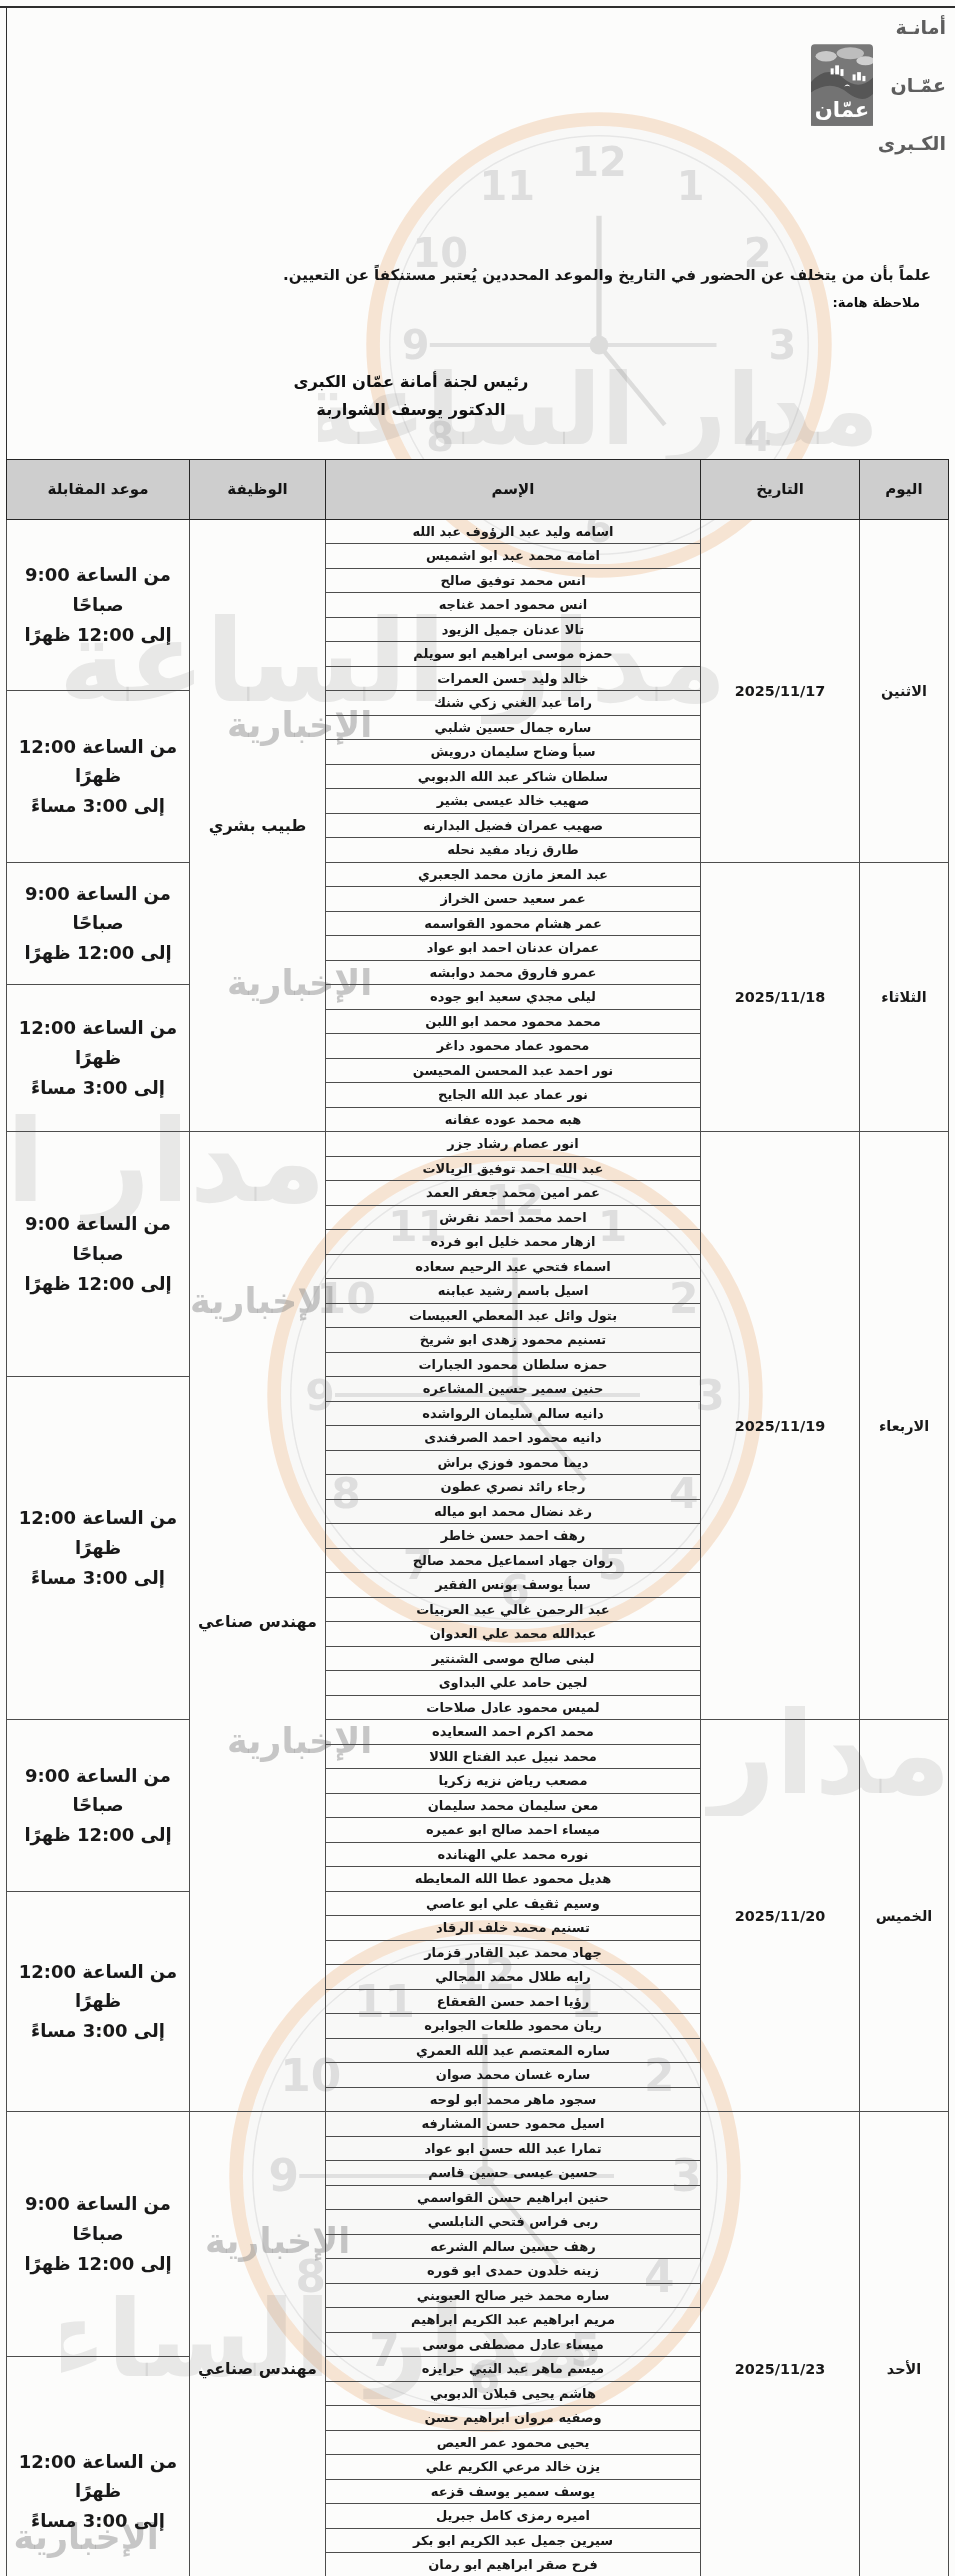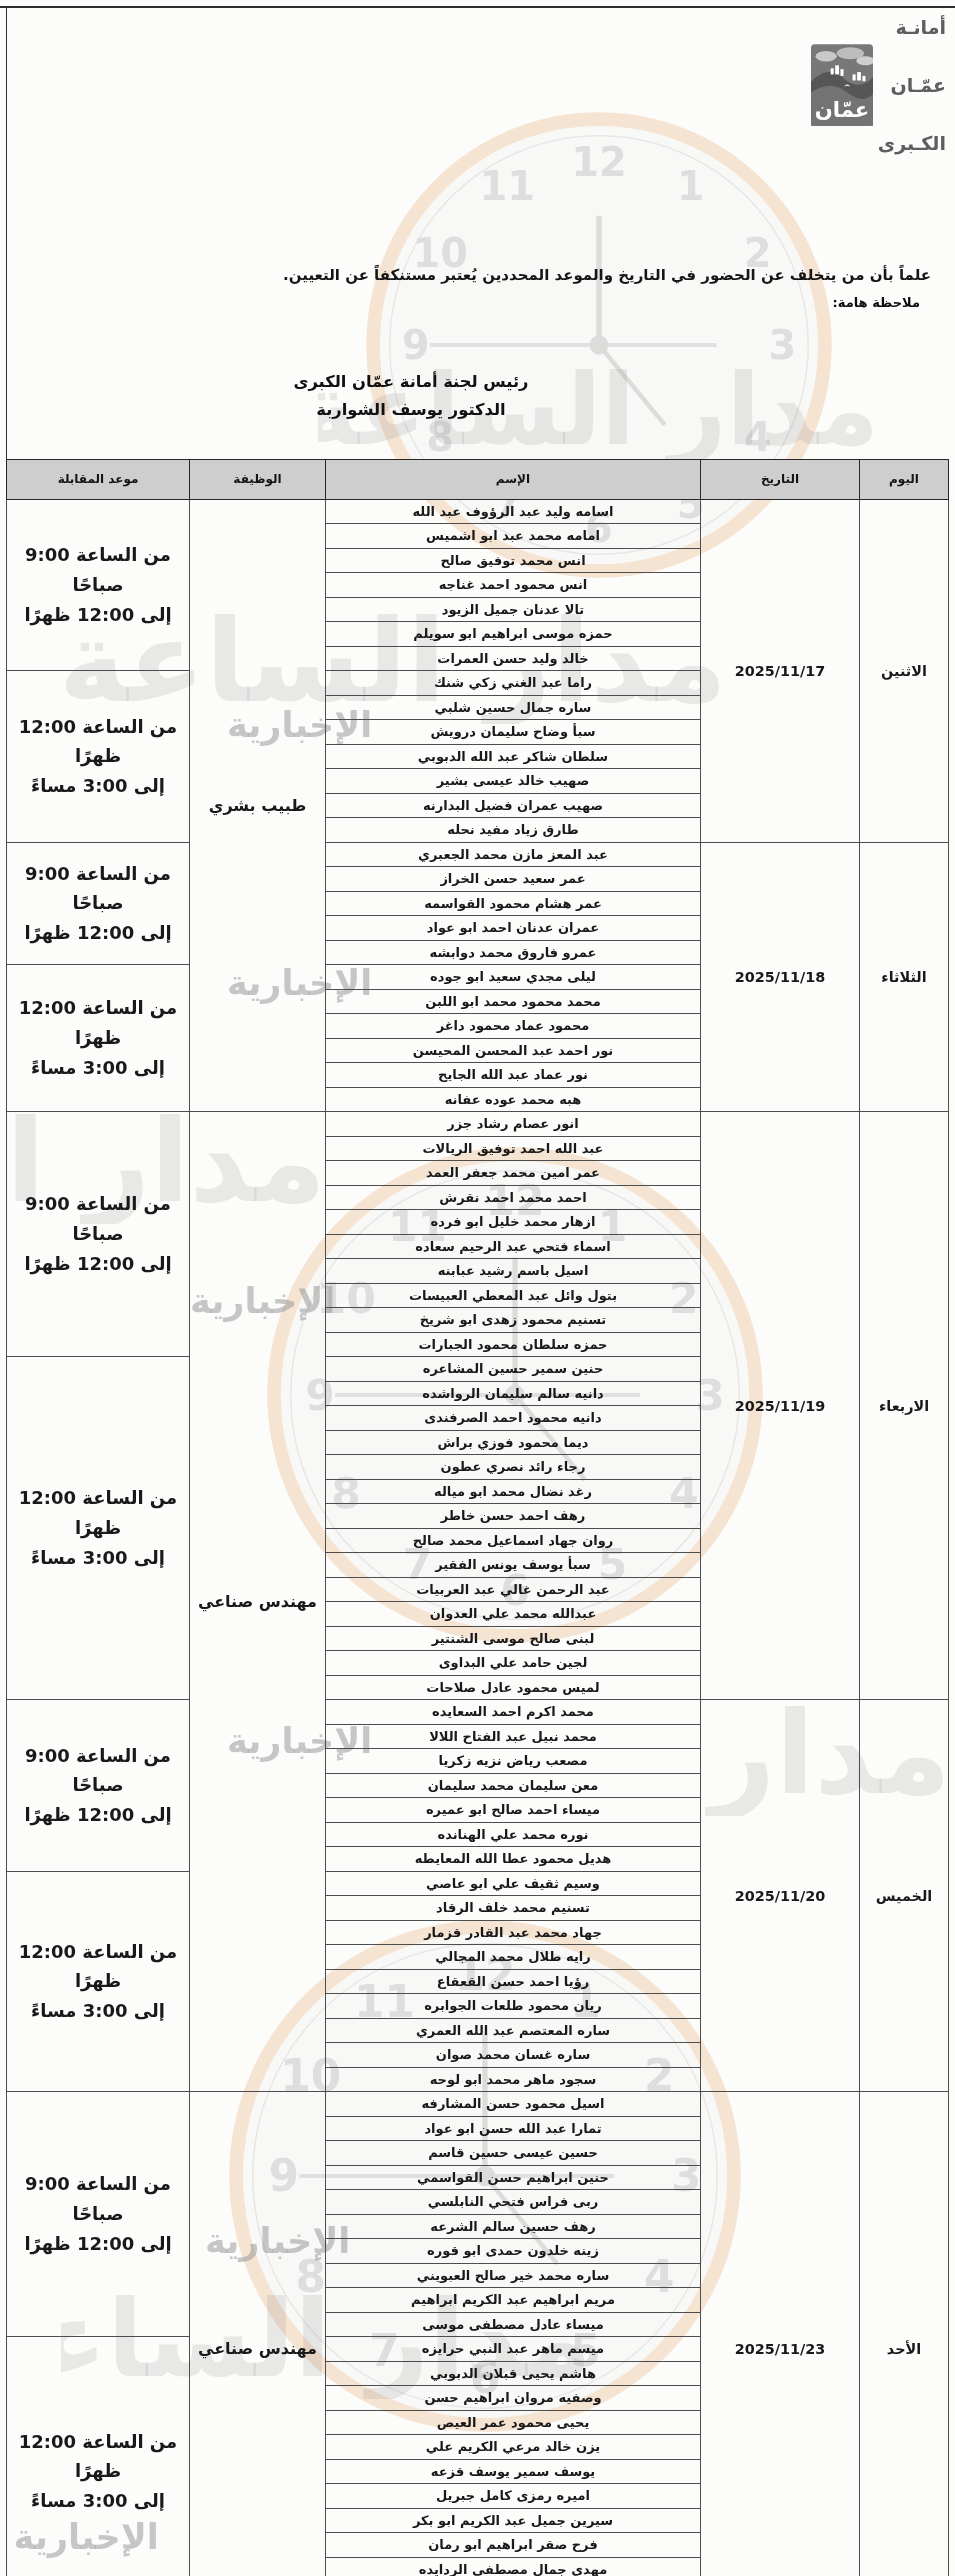--- a/index.html
+++ b/index.html
@@ -31,22 +31,22 @@
   .signature{position:absolute;top:368px;right:400px;width:288px;text-align:center;font-size:16.3px;font-weight:800;line-height:28px;color:#111;}
 
   
   table.schedule{
     position:absolute;top:459px;right:6px;width:943px;
     border-collapse:collapse;table-layout:fixed;
     border:1.9px solid #262626;
     font-weight:700;
   }
   table.schedule th{
-    background:#cecece;height:26.5px;font-size:12px;font-weight:800;color:#141414;
-    border:1.5px solid #262626;padding:6px 3px;
+    background:#cecece;height:26.5px;font-size:15px;font-weight:800;color:#141414;
+    border:1.5px solid #262626;padding:16px 3px;
   }
   table.schedule td{
     border:0.8px solid #4d4d4d;padding:0 4.5px;text-align:center;vertical-align:middle;color:#191919;
     background:transparent;
   }
   td.name-cell{height:23.5px;font-size:13px;}
   td.day-cell{font-size:14.4px;width:89px;}
   td.date-cell{font-size:14.4px;width:159px;}
   td.occ-cell{font-size:16px;}
   td.time-cell{font-size:18px;line-height:1.65;white-space:pre-line;}

